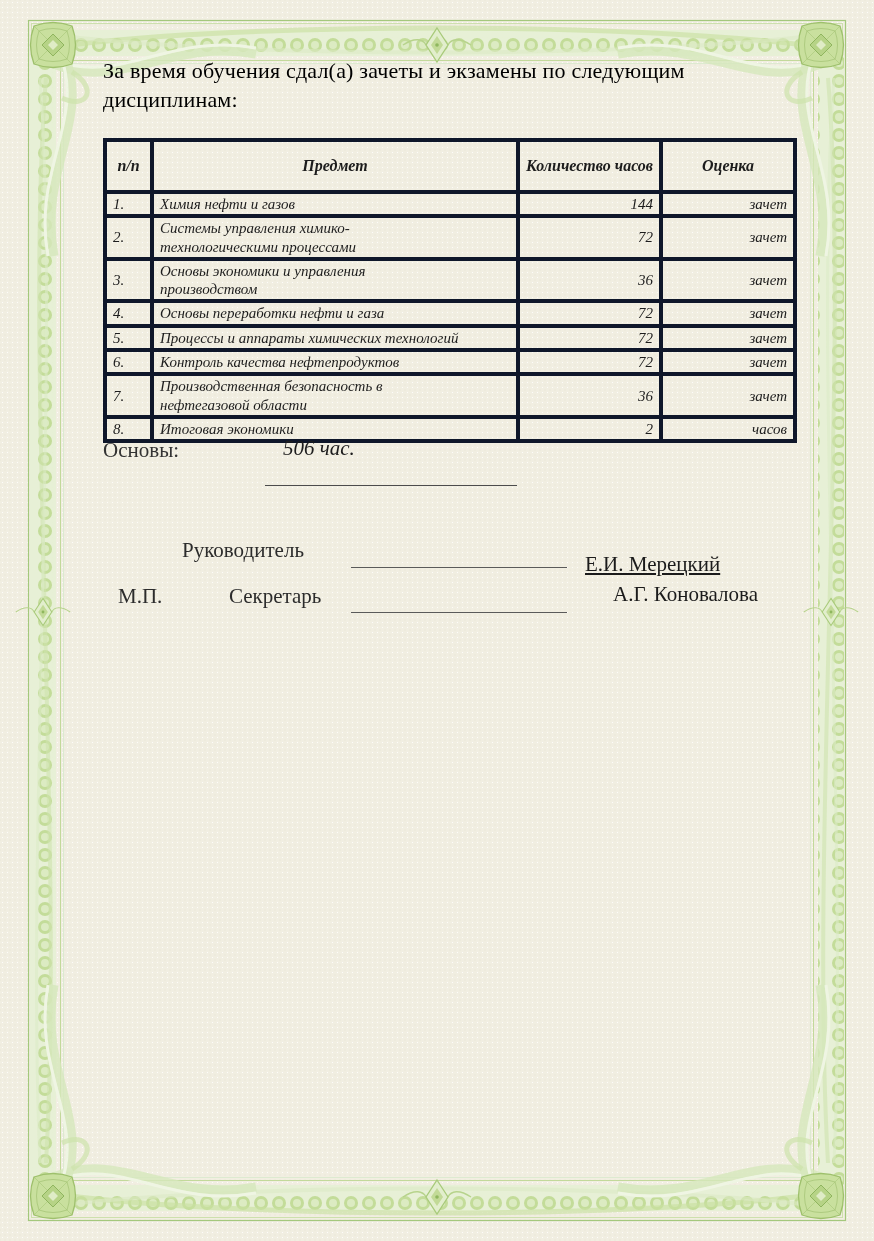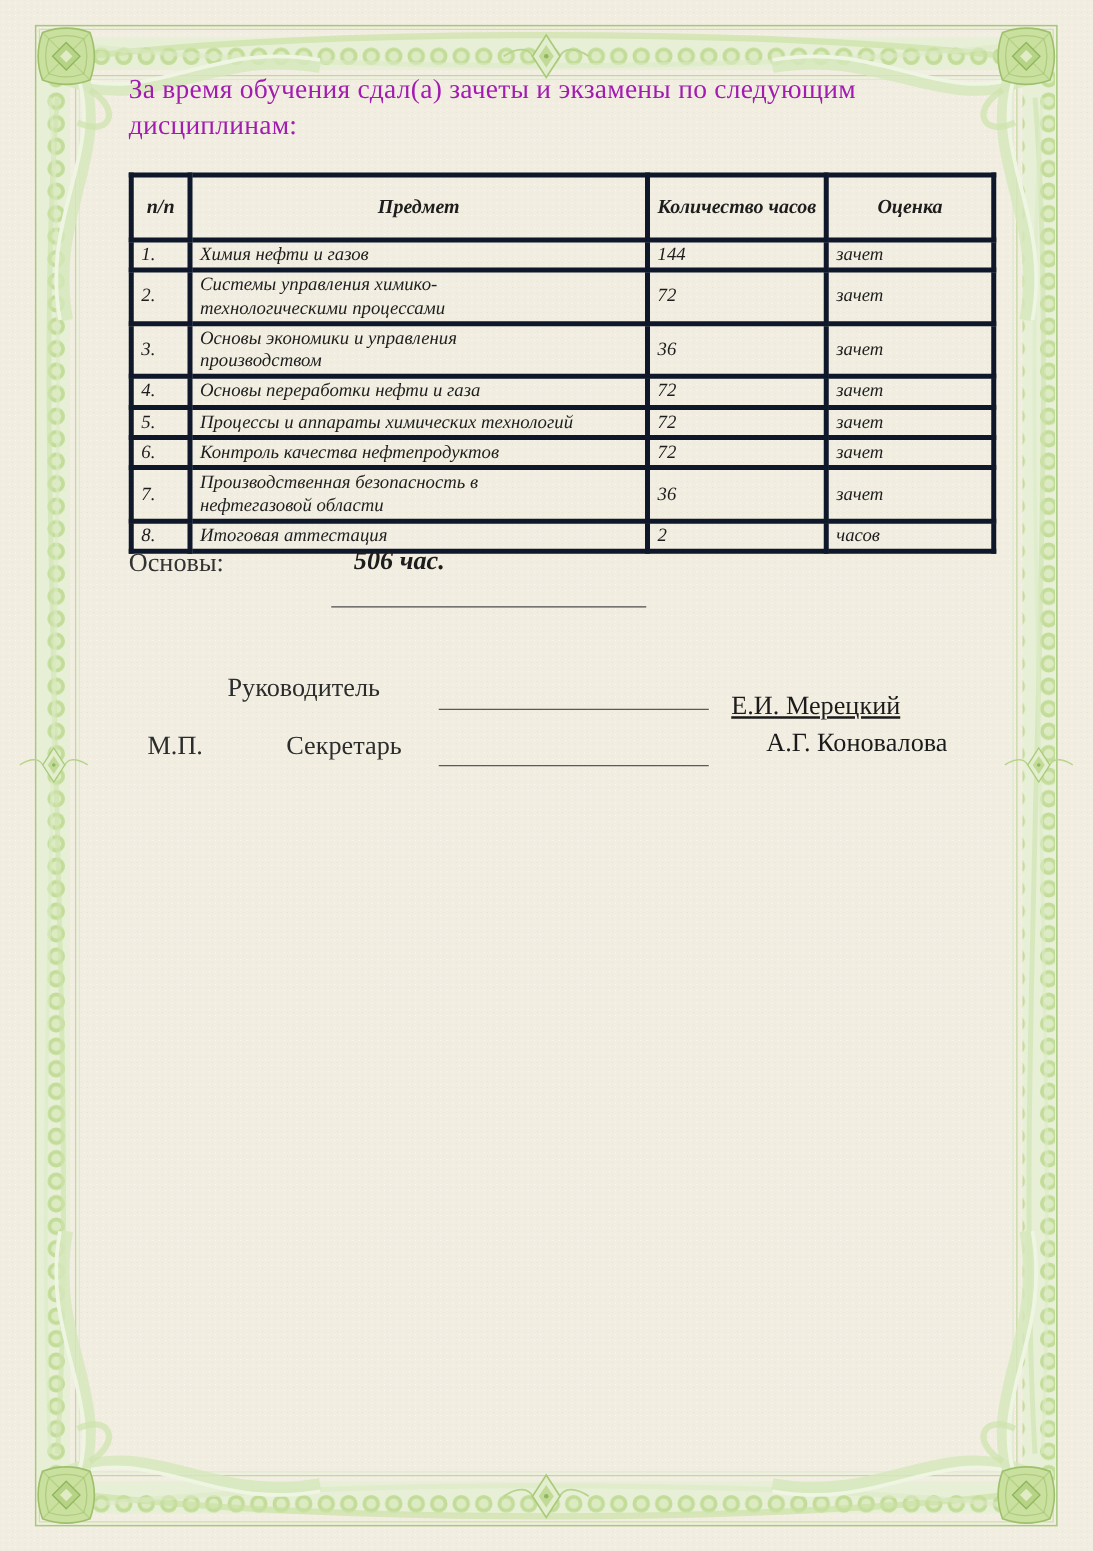--- a/index.html
+++ b/index.html
@@ -11,21 +11,21 @@
       radial-gradient(rgba(221,216,197,.55) 18%, rgba(221,216,197,0) 20%);
     background-size:5px 5px;
     background-position:0 0, 2.5px 2.5px;
     font-family:"Liberation Serif","DejaVu Serif",serif;
     color:#262626;
   }
   .frame{position:absolute;left:0;top:0;pointer-events:none;}
   .content{position:absolute;left:0;top:0;width:874px;height:1241px;}
   .title{
     position:absolute;left:103px;top:56px;width:676px;
-    font-size:22px;line-height:1.32;color:#a21caf;letter-spacing:.2px;
+    font-size:22px;line-height:1.32;color:#000000;letter-spacing:.2px;
   }
   table.subjects{
     position:absolute;left:103px;top:138px;width:690px;
     border-collapse:collapse;table-layout:fixed;
     background:transparent;
   }
   table.subjects, table.subjects th, table.subjects td{
     border:4px solid #0f172a;
   }
   table.subjects{border-width:1.6px;}
@@ -33,23 +33,23 @@
     font-style:italic;font-weight:bold;font-size:16px;line-height:1.15;
     height:44px;text-align:center;vertical-align:middle;padding:2px 4px;
     color:#1d1d1d;
   }
   table.subjects td{
     font-style:italic;font-size:15px;line-height:1.22;
     padding:1px 6px;vertical-align:middle;color:#1d1d1d;
   }
   td.c-num{text-align:left;padding-left:8px;}
   td.c-subj{text-align:left;white-space:pre-line;margin-left:48px;}
-  td.c-hours,td.c-grade{text-align:left;}
+  td.c-hours,td.c-grade{text-align:right;}
   .total-label{position:absolute;left:103px;top:438px;font-size:21px;color:#333;}
-  .total-value{position:absolute;left:283px;top:436px;font-size:21px;font-style:italic;font-weight:bold;color:#1d1d1d;}
+  .total-value{position:absolute;left:283px;top:436px;font-size:21px;font-style:italic;font-weight:normal;color:#1d1d1d;}
   .total-line{position:absolute;left:265px;top:485px;width:252px;border-top:1.6px solid #4c4c4c;}
   .sig-label{position:absolute;font-size:21px;color:#2c2c2c;}
   .sig-name{position:absolute;font-size:21px;color:#1b1b1b;}
   .sig-line{position:absolute;width:216px;border-top:1.4px solid #5a5a5a;}
   #lbl-head{left:182px;top:538px;}
   #line-head{left:351px;top:567px;}
   #name-head{left:585px;top:552px;text-decoration:underline;}
   #lbl-stamp{left:118px;top:584px;}
   #lbl-secr{left:229px;top:584px;font-family:Liberation Serif, serif;}
   #line-secr{left:351px;top:612px;}
@@ -201,21 +201,21 @@
       </tr>
       <tr>
         <td class="c-num">7.</td>
         <td class="c-subj">Производственная безопасность в
 нефтегазовой области</td>
         <td class="c-hours">36</td>
         <td class="c-grade">зачет</td>
       </tr>
       <tr>
         <td class="c-num">8.</td>
-        <td class="c-subj">Итоговая аттестация</td>
+        <td class="c-subj">Итоговая экономики</td>
         <td class="c-hours">2</td>
         <td class="c-grade">часов</td>
       </tr>
     </tbody>
   </table>
 
   <div class="total-label">Основы:</div>
   <div class="total-value">506 час.</div>
   <div class="total-line"></div>
 

